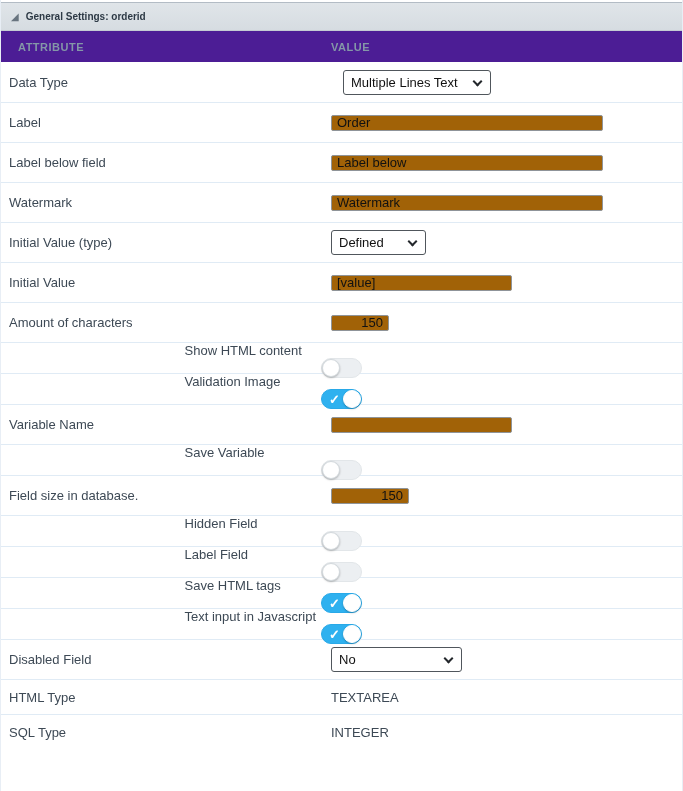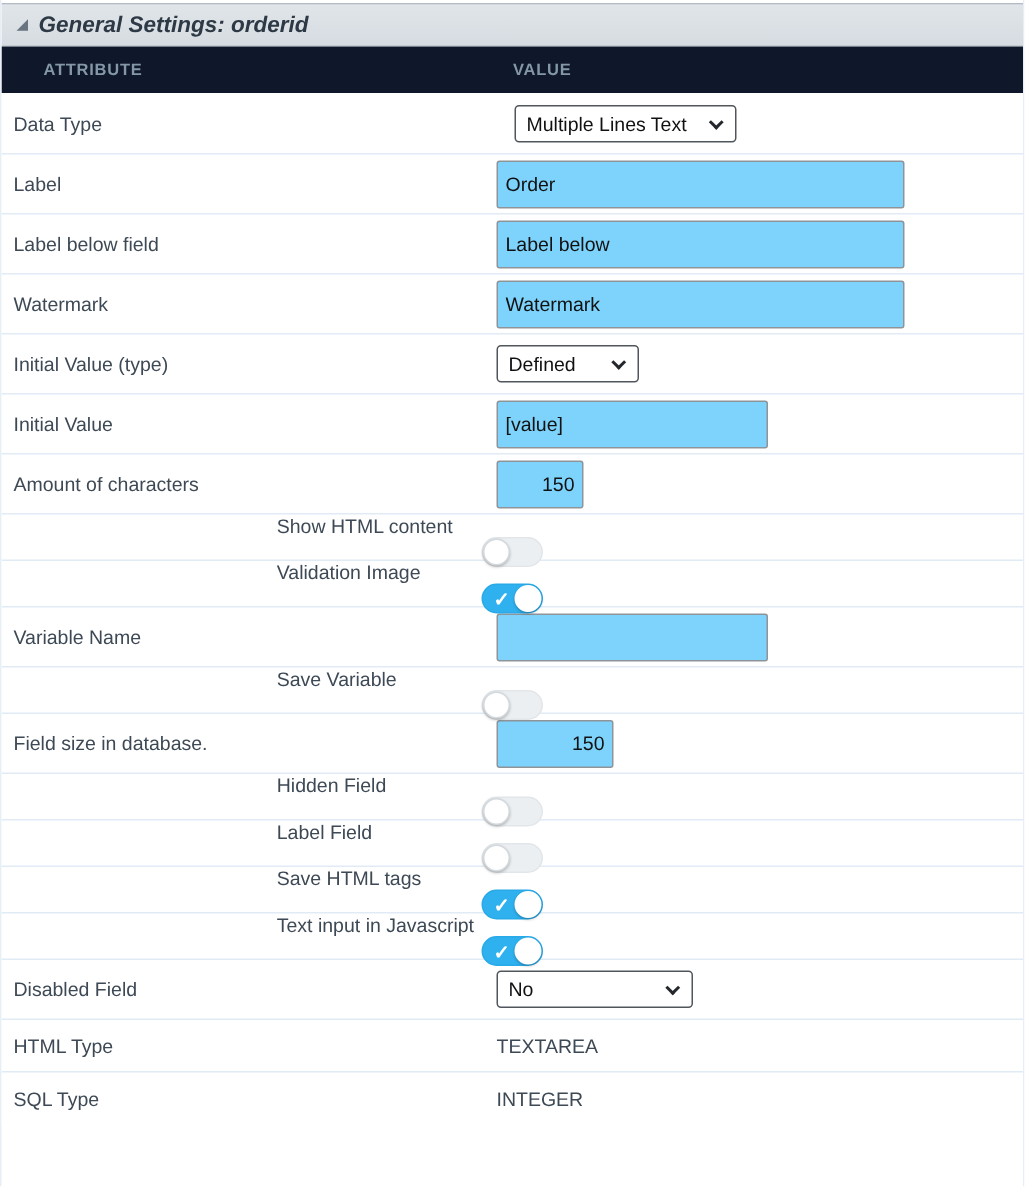--- a/index.html
+++ b/index.html
@@ -12,40 +12,40 @@
   .titlebar {
     height:29px; display:flex; align-items:center;
     background:linear-gradient(#e0e5e9,#d6dce1);
     border-top:1px solid #b3bcc5; border-bottom:1px solid #c4ccd3;
     padding-left:10px;
   }
   .collapse-icon {
     font-family:"DejaVu Sans", sans-serif; font-size:10px; color:#68747f;
     margin-right:7px; line-height:1;
   }
-  .titlebar .title { font-size:15px; font-weight:bold; color:#2d3945;font-style:italic; }
-
-  
-  .colheader { height:31px; background:#0f172a; display:flex; align-items:center;padding-left:11px; }
+  .titlebar .title { font-size:10px; font-weight:bold; color:#2d3945; }
+
+  
+  .colheader { height:31px; background:#4c1d95; display:flex; align-items:center; }
   .colheader .col { font-size:11px; font-weight:bold; color:#8497a8; letter-spacing:.5px; }
   .col-attr { width:330px; padding-left:17px; }
 
   
   .row { display:flex; align-items:center; border-top:1px solid #e0ebf5; background:#fff; }
   .row:first-child { border-top:none; }
   .row-tall { height:40px; }
   .row-toggle { height:31px;flex-direction:column; }
   .row-static { height:35px; }
   .cell-label { width:330px; padding-left:8px; font-size:13px; color:#3d4955; }
   .cell-value { flex:1; display:flex; align-items:center; }
   .static-value { font-size:13px; color:#3d4955; }
 
   
   input.txt {
-    height:32px; border:1px solid #8f9499; border-radius:2px; background:#7dd3fc;
+    height:16px; border:1px solid #8f9499; border-radius:2px; background:#a16207;
     font-family:"Liberation Sans", sans-serif; font-size:13px; color:#111;
     padding:0 5px; outline:none;
   }
   input.w-lg { width:272px; }
   input.w-md { width:181px; }
   input.w-sm { width:78px; text-align:right; }
   input.w-xs { width:58px; text-align:right; }
 
   
   .select-wrap { position:relative; display:inline-block; }

